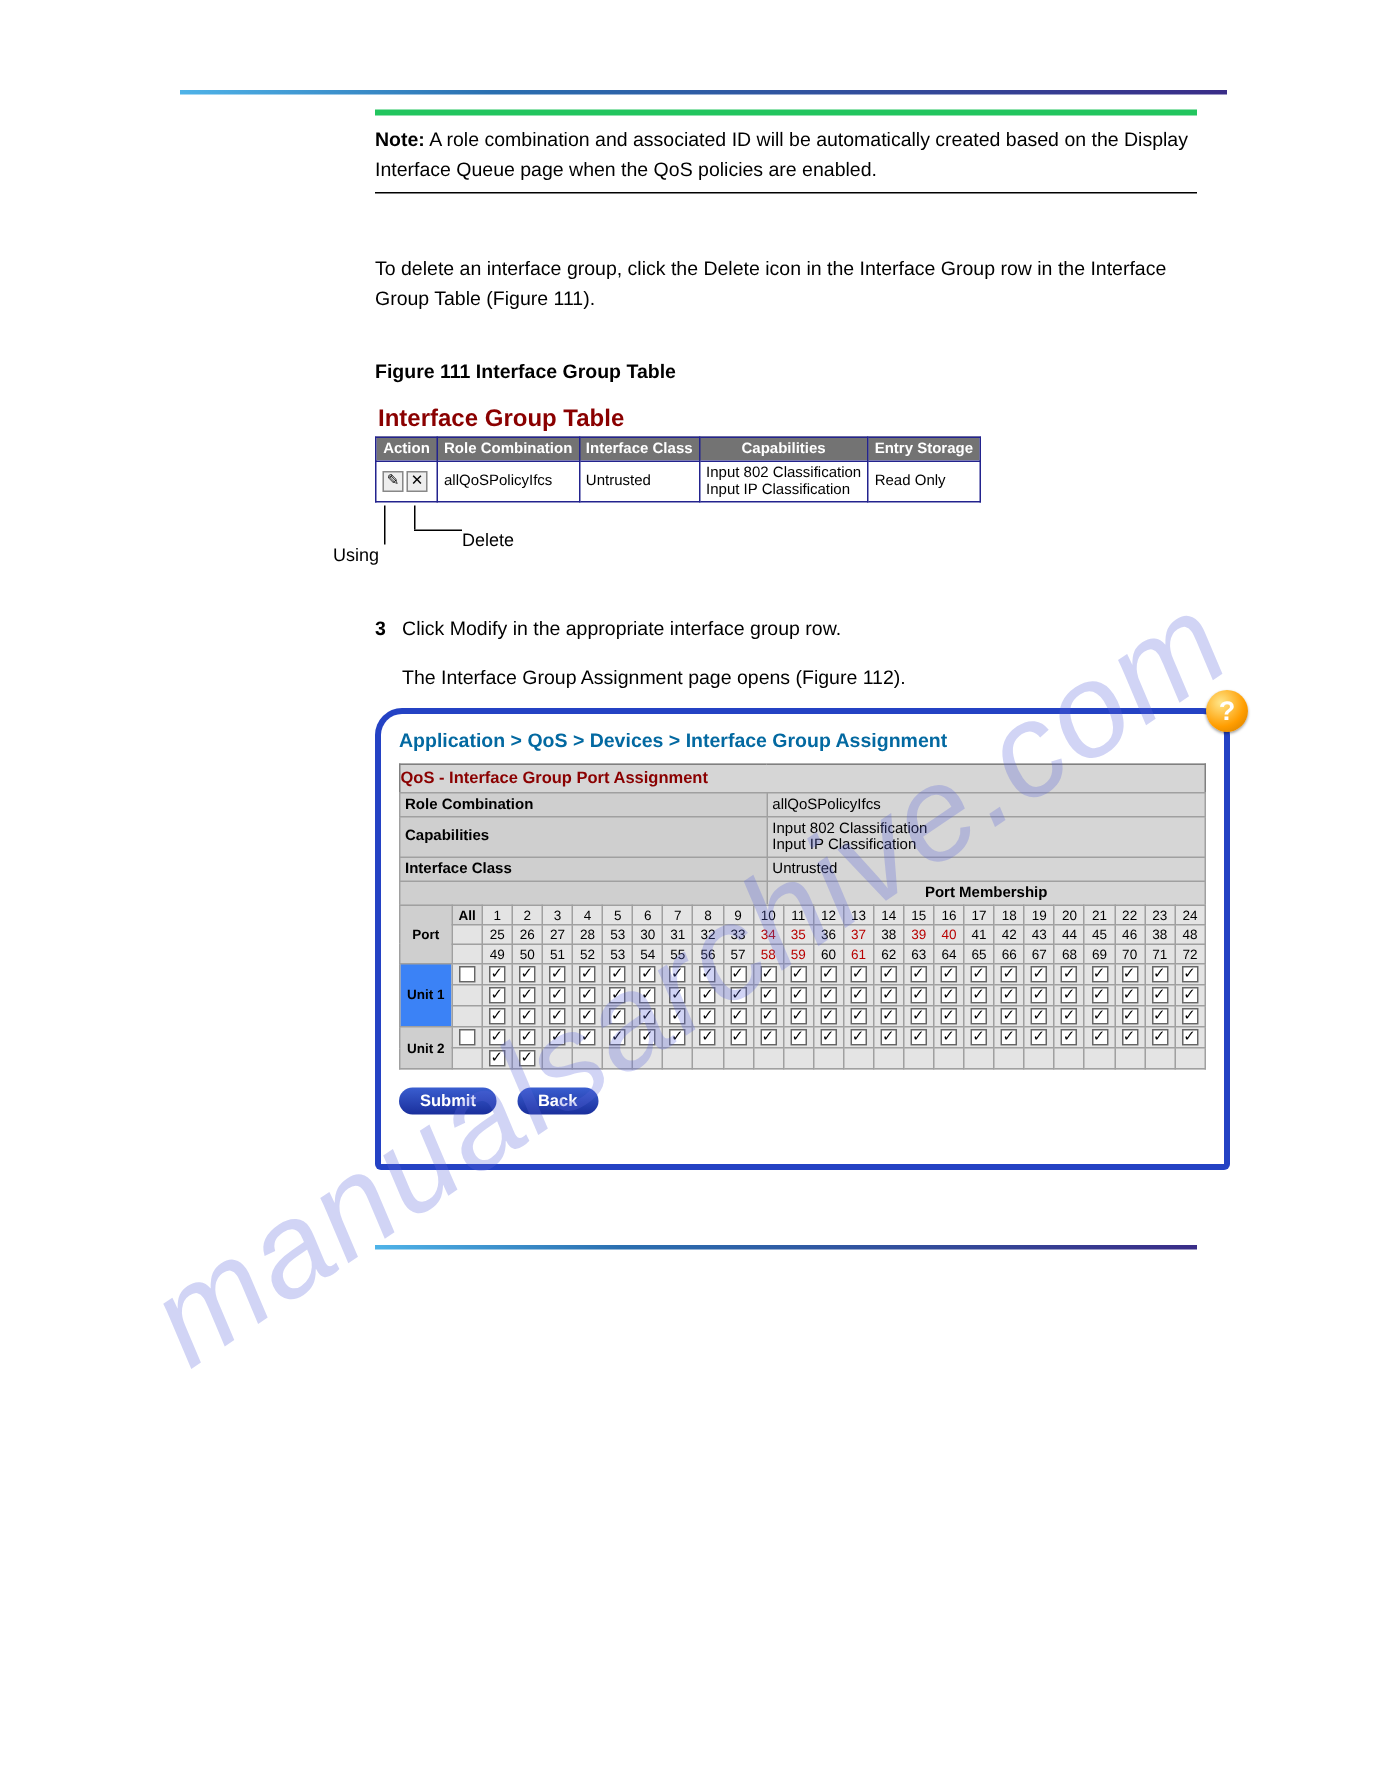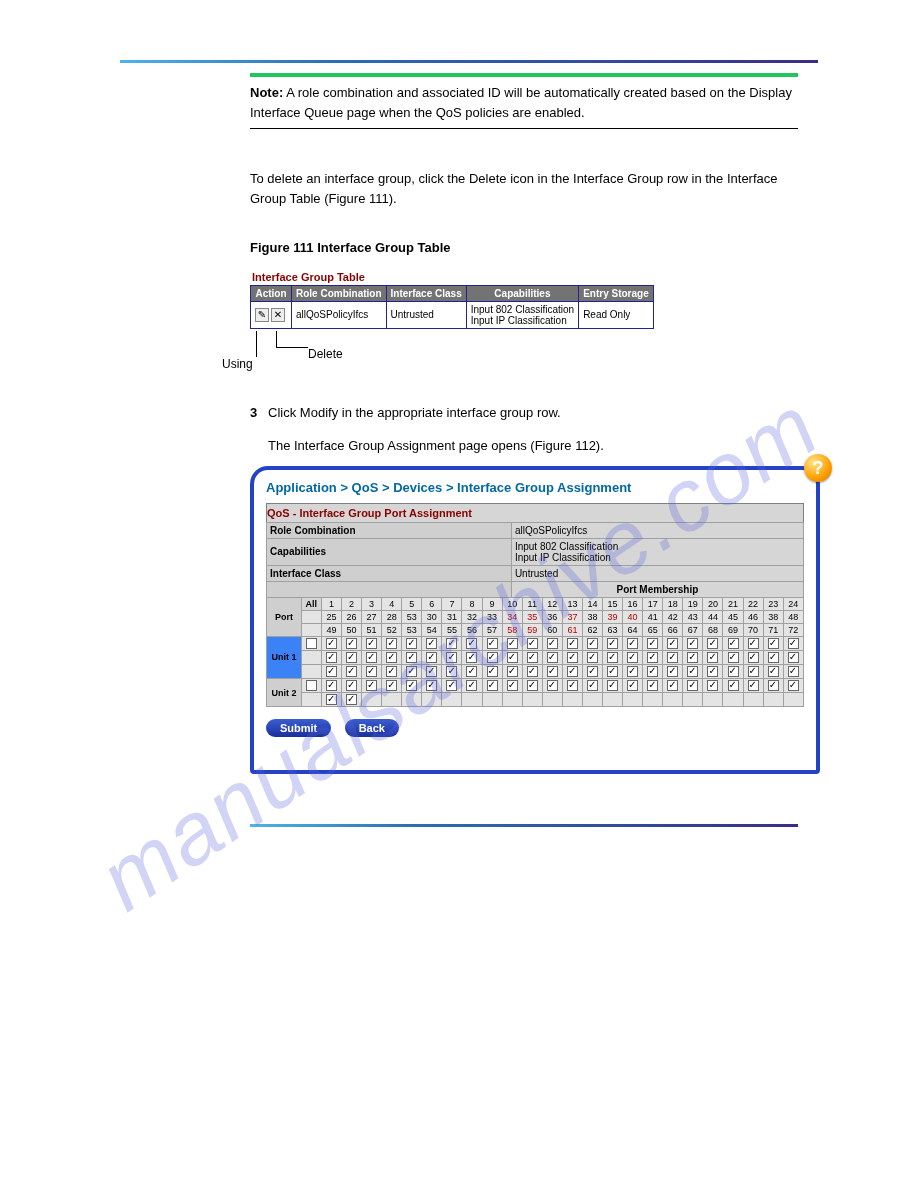--- a/index.html
+++ b/index.html
@@ -73,21 +73,21 @@
   }
   .igt td {
     border: 1px solid #23238e;
     padding: 2px 4px;
     background: #fff;
     white-space: nowrap;
   }
   .igt-title {
     font-weight: bold;
     color: #8a0000;
-    font-size: 11px;
+    font-size: 16px;
     padding: 3px 0 2px 2px;
   }
   .icon-box {
     display: inline-block;
     width: 14px;
     height: 14px;
     border: 1px solid #888;
     background: #eee;
     vertical-align: middle;
     text-align: center;

